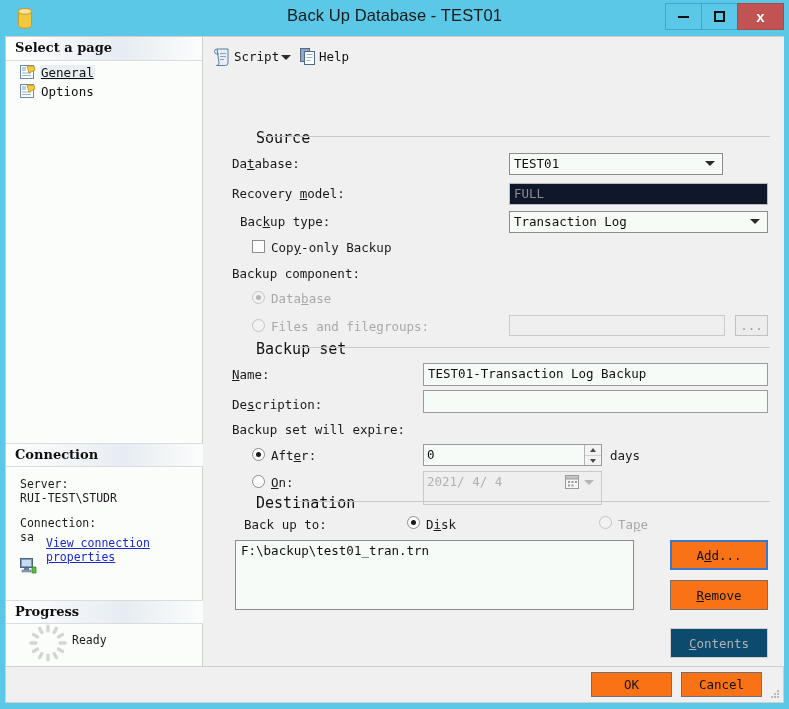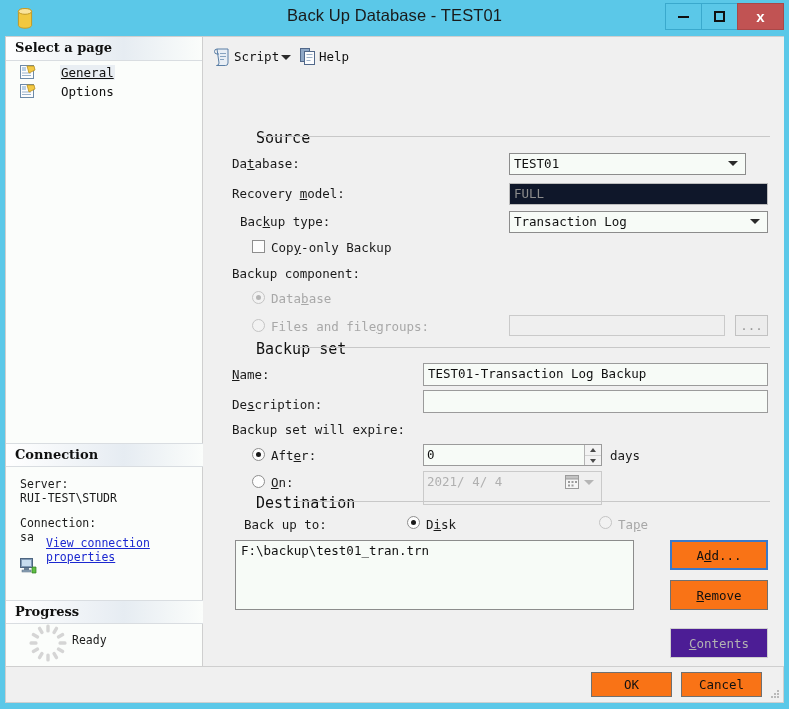--- a/index.html
+++ b/index.html
@@ -86,21 +86,20 @@
     font-size: 12.5px; color: #101010;
     white-space: nowrap;
   }
   .navitem .pgicon {
     position: absolute; left: 14px; top: 2px;
     width: 16px; height: 15px;
   }
   .navitem .lbl {
     position: absolute; left: 34px; top: 2px;
     padding: 0 1px;
-    margin-left: 20px;
   }
   .navitem.selected .lbl { background: #e9eef3; text-decoration: underline; }
 
   .navsection {
     position: absolute; left: 0; width: 197px;
     height: 24px;
     background: linear-gradient(to right, #ffffff 0%, #e6ecf2 60%, #fbfdfb 100%);
     border-top: 1px solid #d9dde1;
     border-bottom: 1px solid #d9dde1;
   }
@@ -220,21 +219,21 @@
   .btn {
     position: absolute;
     background: #f97316;
     border: 1px solid #707070;
     font-family: "DejaVu Sans Mono", monospace;
     font-size: 12.5px; color: #101010;
     display: flex; align-items: center; justify-content: center;
     cursor: default;
   }
   .btn.focus { border: 2px solid #3a79c9; }
-  .btn.disabled { background: #4c1d95; border-color: #cfcfcf; color: #b2b2b2; }
+  .btn.disabled { background: #0c4a6e; border-color: #cfcfcf; color: #b2b2b2; }
   .btn.small {
     background: #ececec; border: 1px solid #c2c2c2; color: #9a9a9a;
   }
 
   .listbox {
     position: absolute;
     background: #f7fbf7;
     border: 1px solid #8c8c8c;
   }
   .listbox .row {
@@ -409,21 +408,21 @@
             <rect x="6.5" y="12" width="4" height="1" fill="#9cb0c6"></rect>
           </svg>
           <span class="tb-label" style="left:21px;">Help</span>
         </div>
       </div>
 
       <div class="grouplabel" style="left:12px; top:92px;">Source</div>
       <div class="sep" style="left:58px; top:99px; width:508px;"></div>
 
       <div class="fieldlabel" style="left:28px; top:119px;">Da<u>t</u>abase:</div>
-      <div class="combo" style="left:305px; top:116px; width:237px; height:22px;">
+      <div class="combo" style="left:305px; top:116px; width:214px; height:22px;">
         <span>TEST01</span>
         <span class="arrow"></span>
       </div>
 
       <div class="fieldlabel" style="left:28px; top:149px;">Recovery <u>m</u>odel:</div>
       <div class="textbox readonly" style="left:305px; top:146px; width:259px; height:22px;">
         <span>FULL</span>
       </div>
 
       <div class="fieldlabel" style="left:28px; top:177px;margin-left:8px;">Bac<u>k</u>up type:</div>

